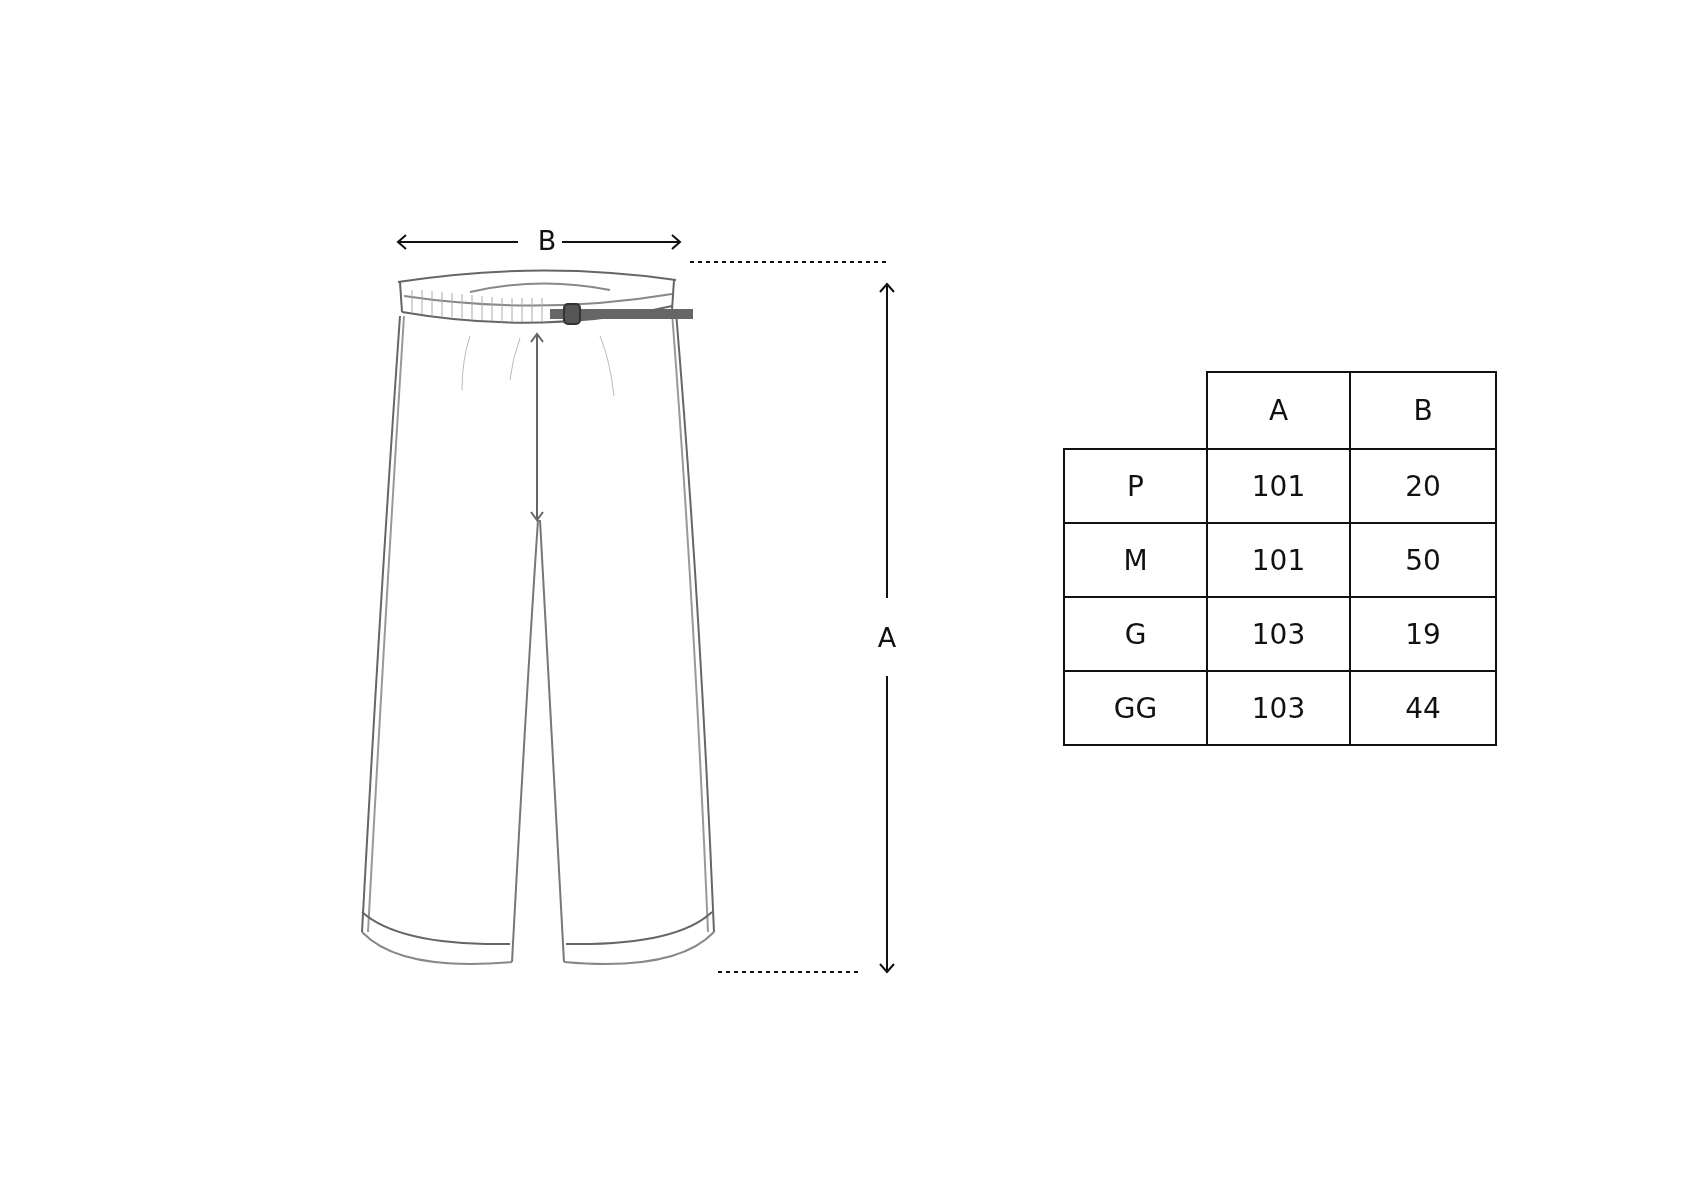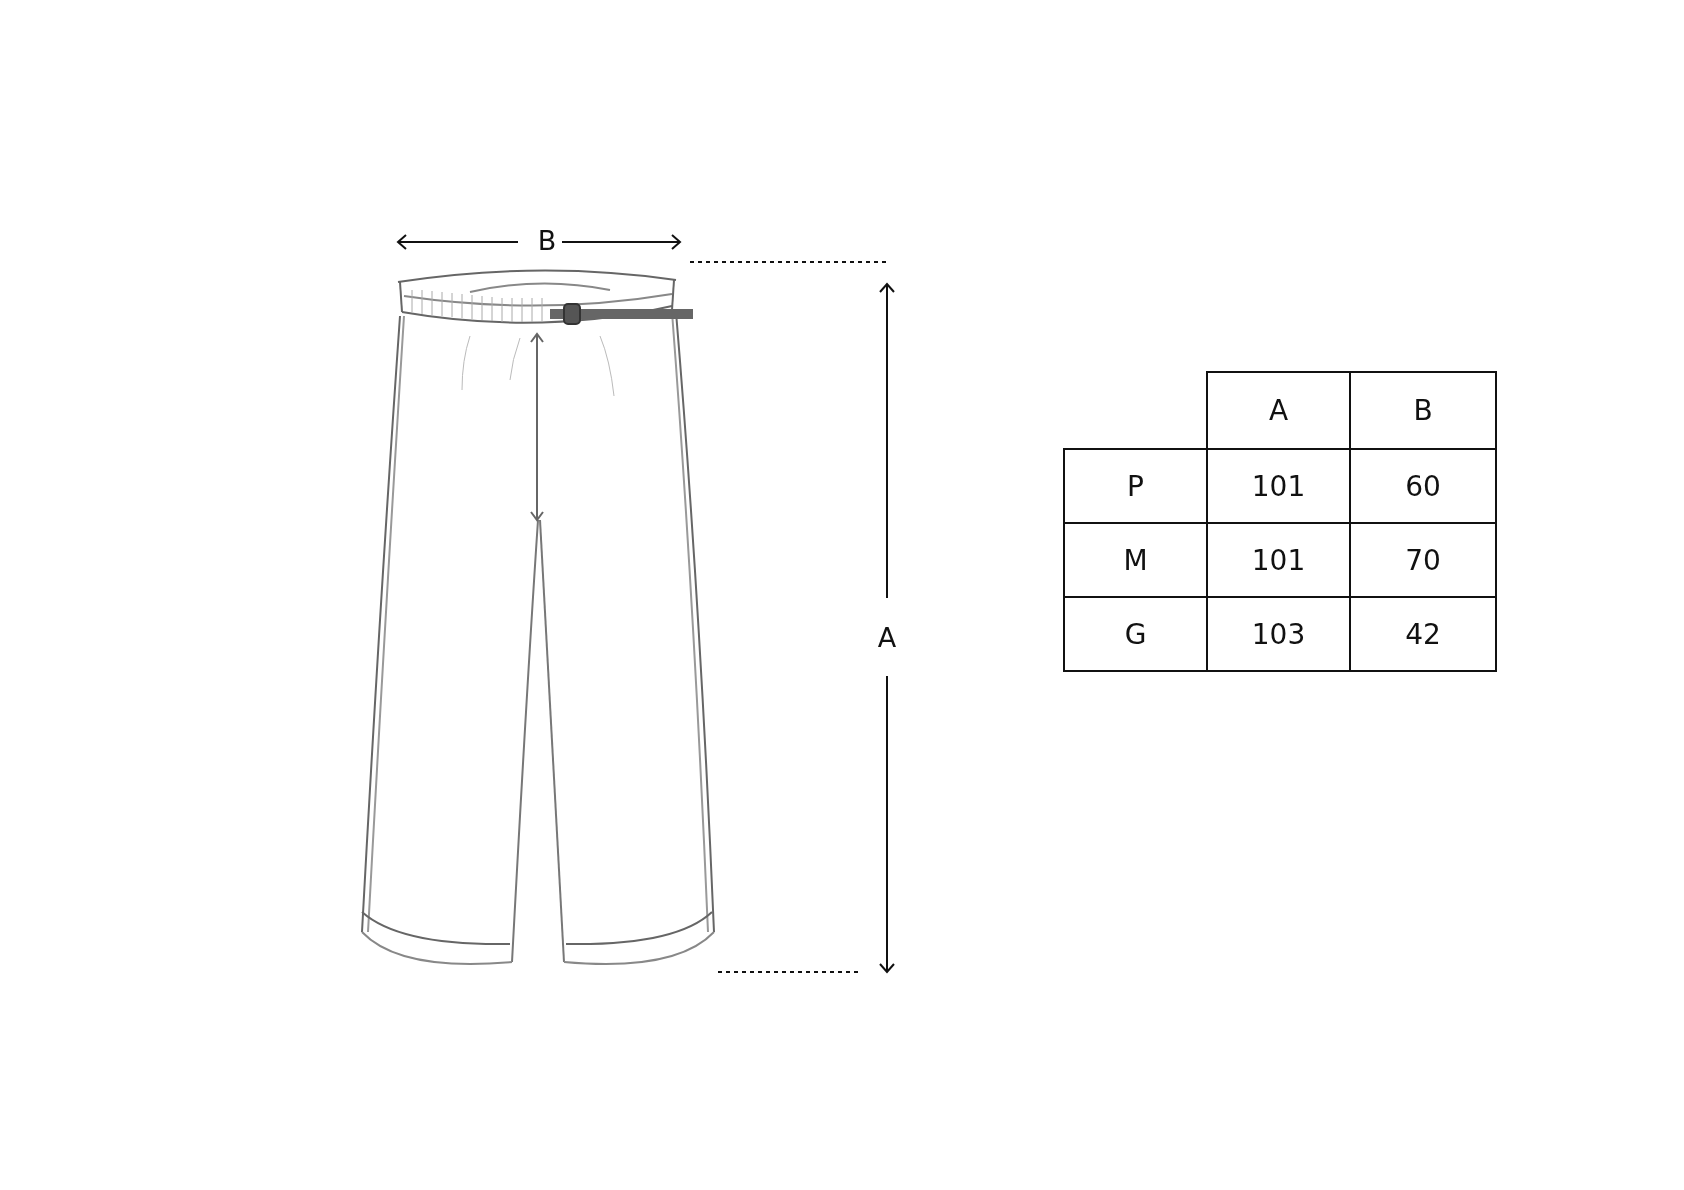--- a/index.html
+++ b/index.html
@@ -97,26 +97,31 @@
 <table class="size">
   <tbody>
       <tr class="hdr">
     <th class="blank c0"></th>
     <th class="c1" style="border-top:2px solid #111;">A</th>
     <th class="c2" style="border-top:2px solid #111;">B</th>
   </tr>
   <tr class="r">
     <td>P</td>
     <td>101</td>
-    <td>60</td>
+    <td>20</td>
   </tr>
   <tr class="r">
     <td>M</td>
     <td>101</td>
-    <td>70</td>
+    <td>50</td>
   </tr>
   <tr class="r">
     <td>G</td>
     <td>103</td>
-    <td>42</td>
+    <td>19</td>
+  </tr>
+  <tr class="r">
+    <td>GG</td>
+    <td>103</td>
+    <td>44</td>
   </tr>
 </tbody>
   </table>
 
 </body></html>

